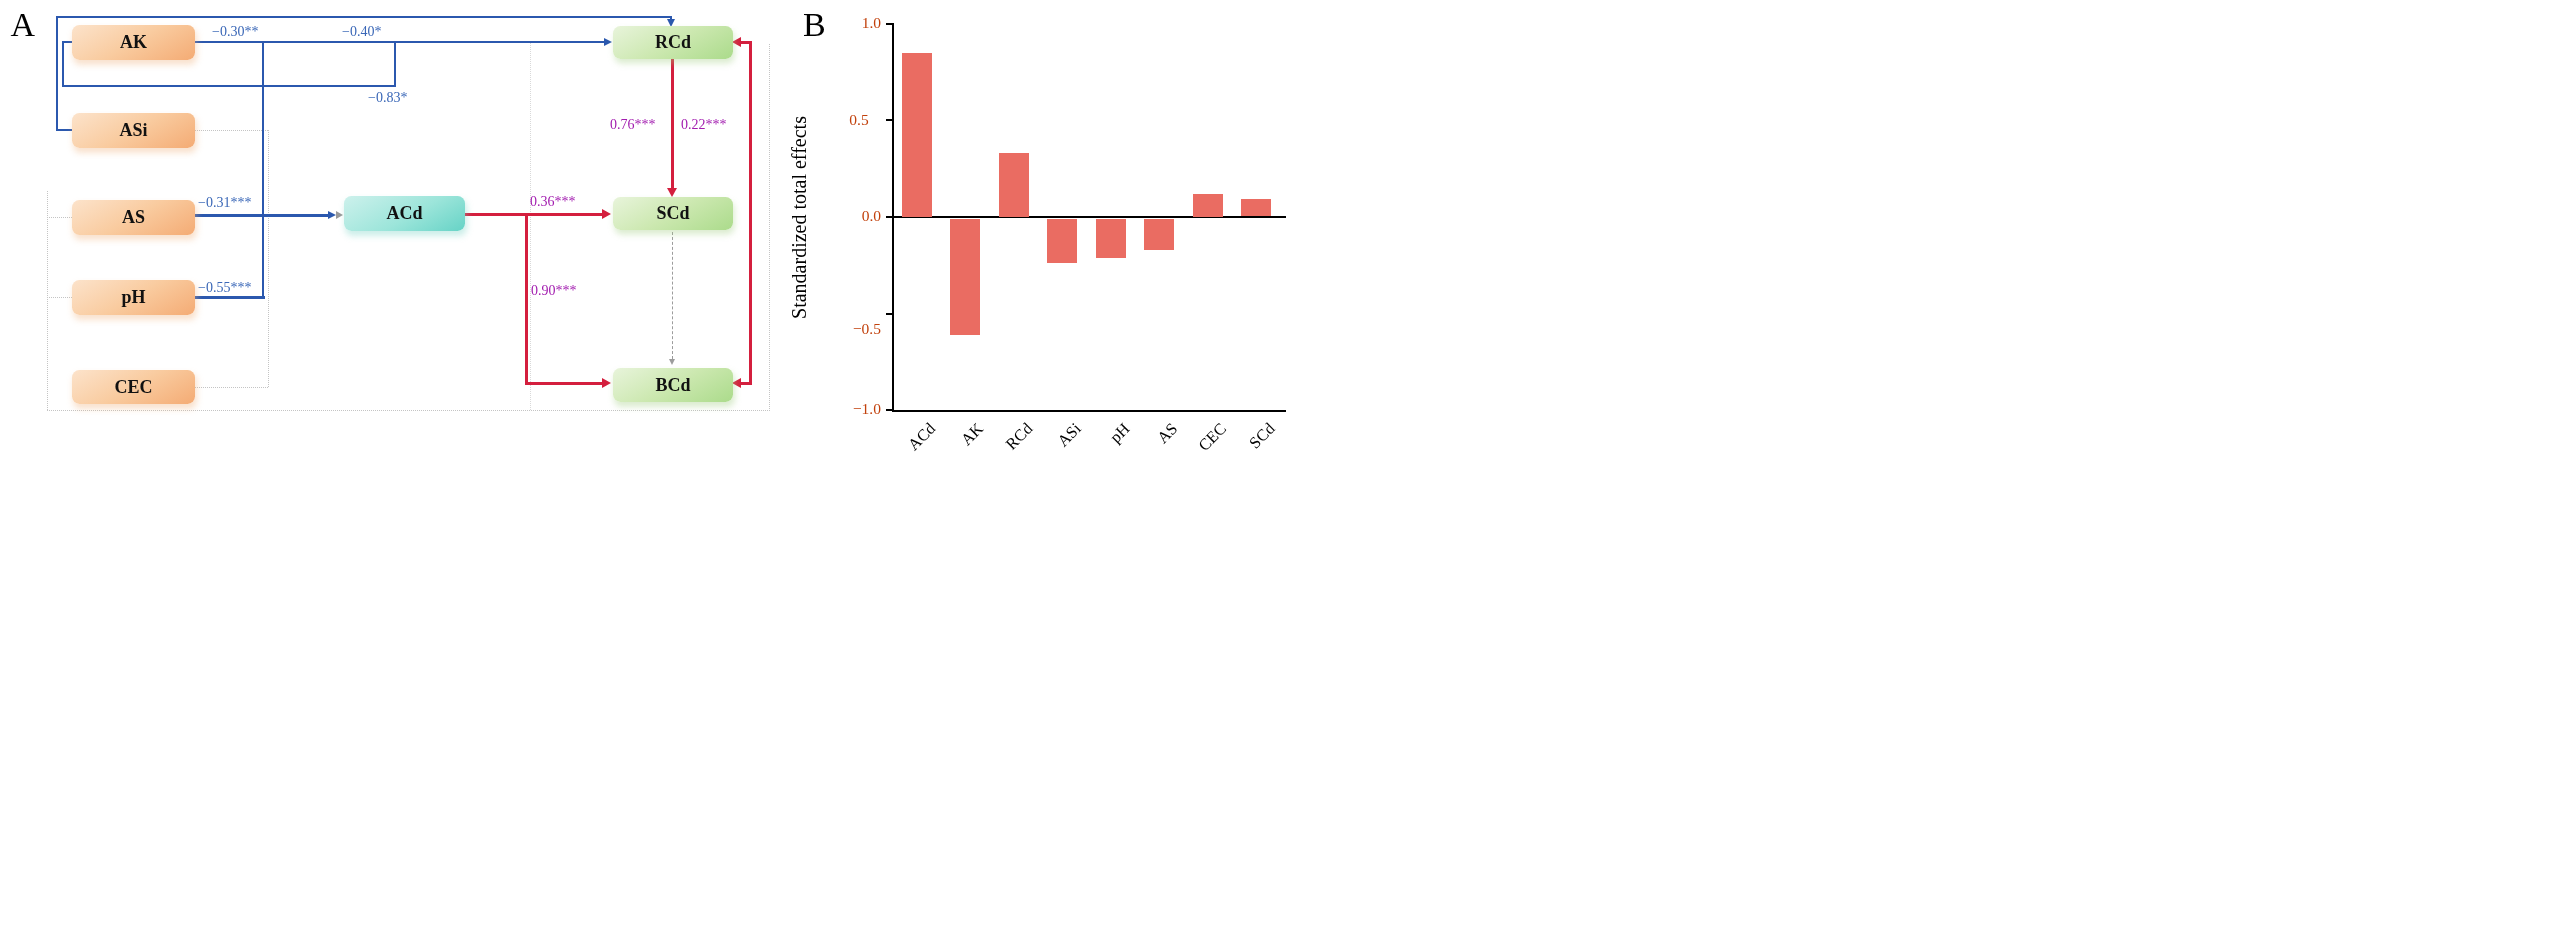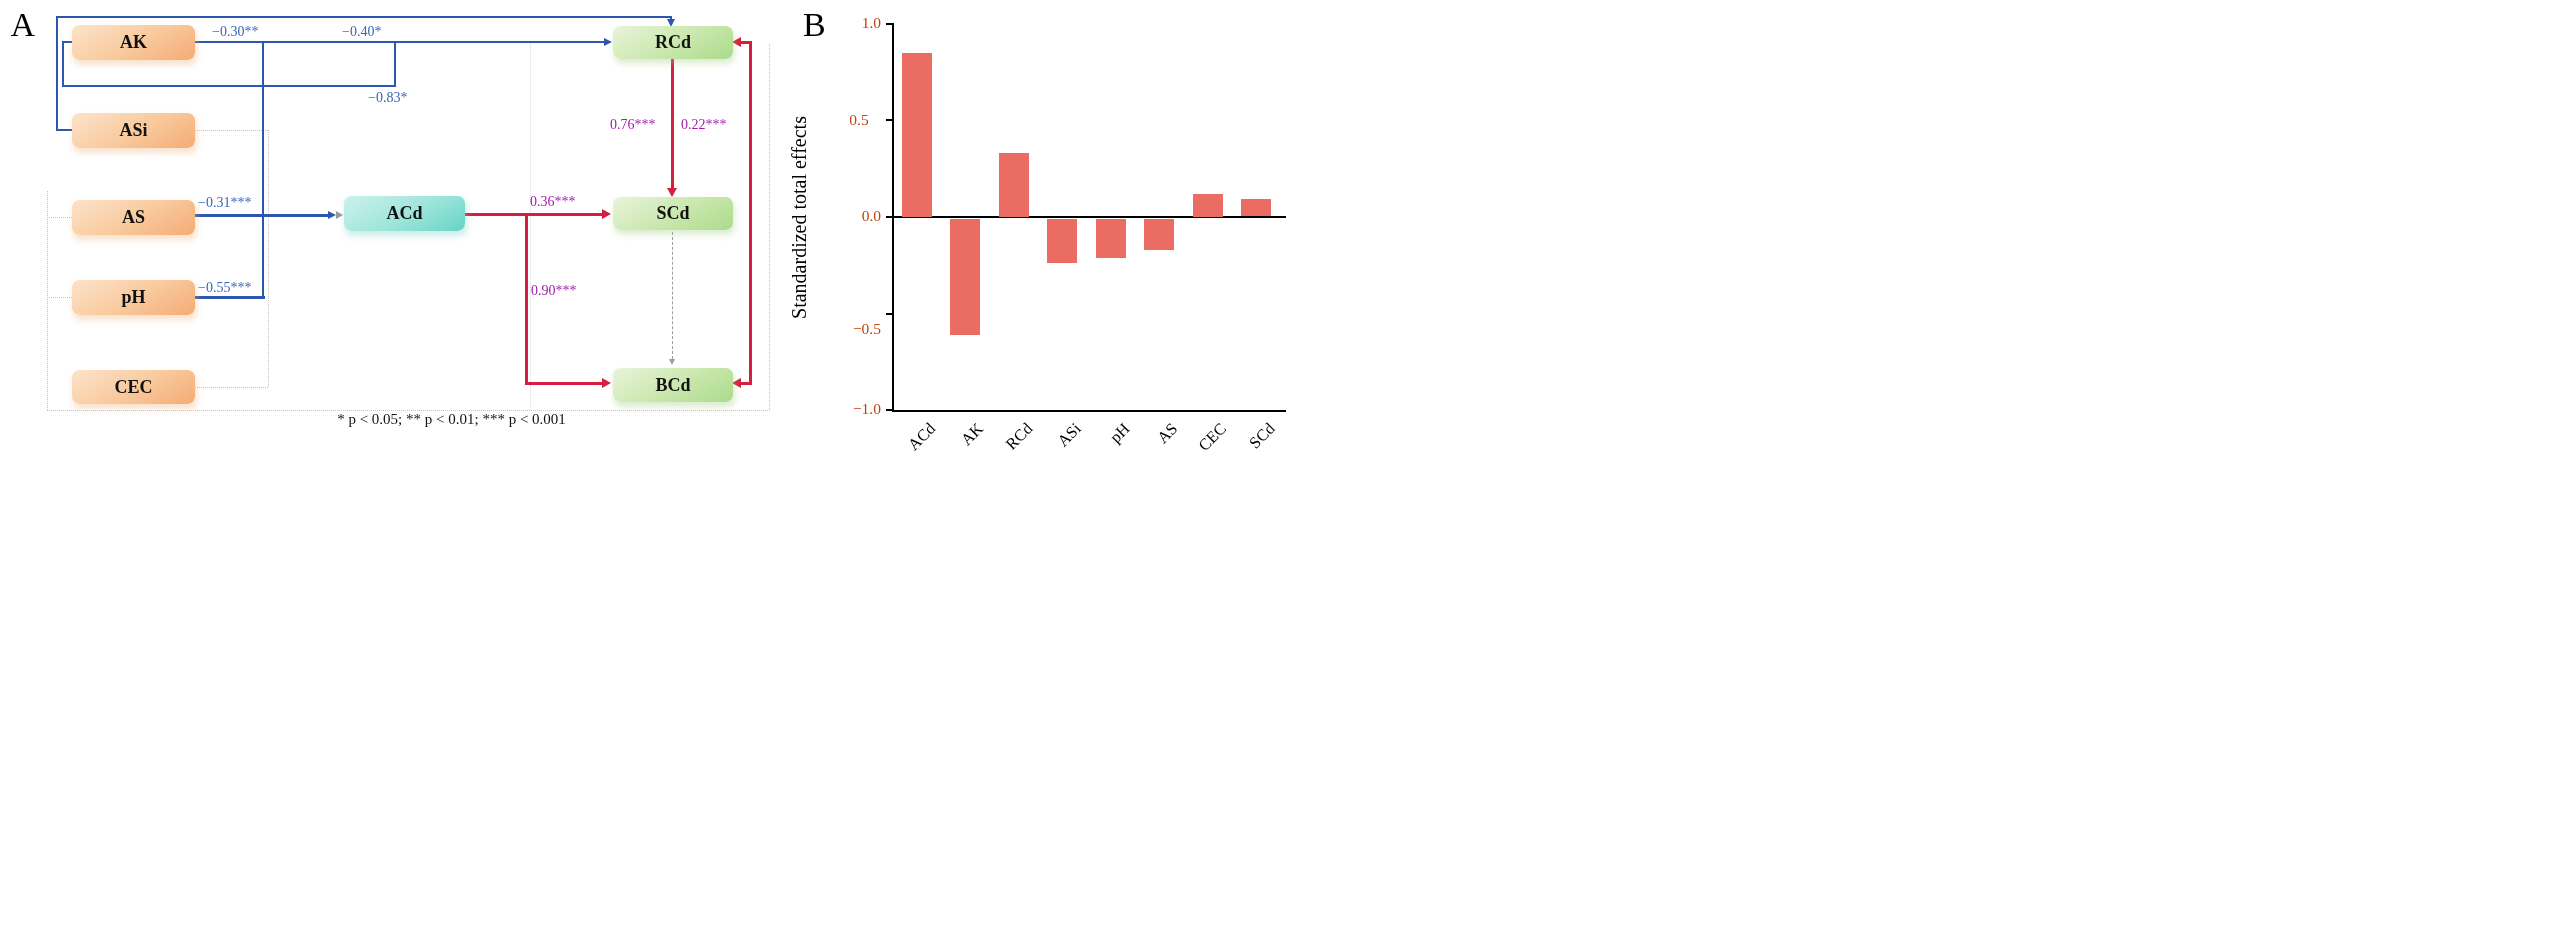--- a/index.html
+++ b/index.html
@@ -132,21 +132,20 @@
   <div class="coef blue-t" style="left:212px;top:24.4px">−0.30**</div>
   <div class="coef blue-t" style="left:342px;top:24.4px">−0.40*</div>
   <div class="coef blue-t" style="left:368px;top:90px">−0.83*</div>
   <div class="coef blue-t" style="left:198px;top:195px">−0.31***</div>
   <div class="coef blue-t" style="left:198px;top:280px">−0.55***</div>
   <div class="coef red-t" style="left:530px;top:194px">0.36***</div>
   <div class="coef red-t" style="left:531px;top:283px">0.90***</div>
   <div class="coef red-t" style="left:610px;top:117px">0.76***</div>
   <div class="coef red-t" style="left:681px;top:117px">0.22***</div>
 
-  <div class="cap" style="top:411px">* p &lt; 0.05; ** p &lt; 0.01; *** p &lt; 0.001</div>
 
   <div class="panel-letter" style="left:803px;top:6px">B</div>
   <div class="ylabel" style="left:636px;top:206px">Standardized total effects</div>
 
   <div class="axis" style="left:892px;top:23px;width:1.8px;height:388px"></div>
   <div class="axis" style="left:892px;top:216px;width:394px;height:1.8px"></div>
   <div class="axis" style="left:892px;top:410px;width:394px;height:1.8px"></div>
 
   <div id="yticks">
       <div class="ytick" style="left: 886px; top: 23px;"></div>

